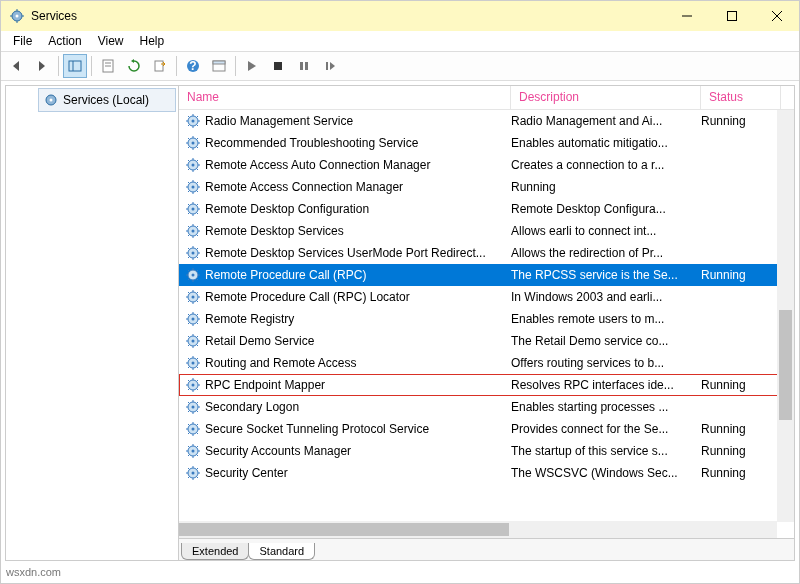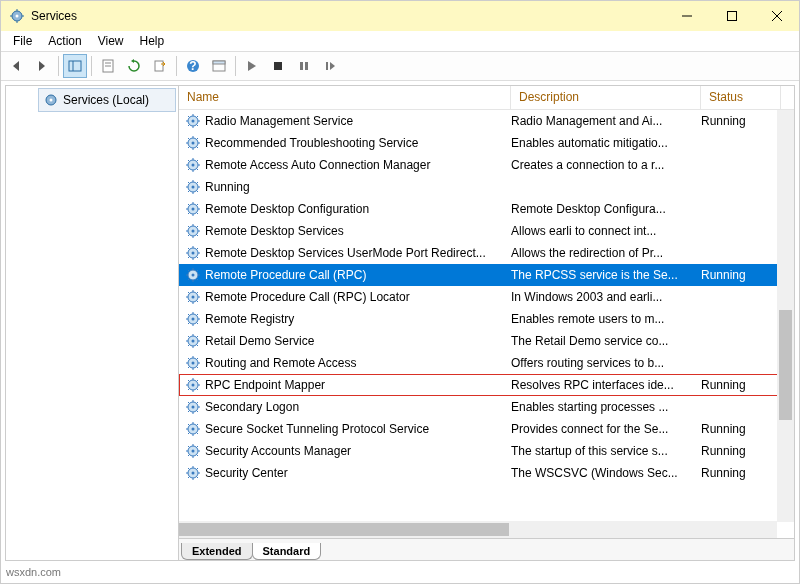--- a/index.html
+++ b/index.html
@@ -23,21 +23,21 @@
 
 
 .main { display: flex; height: 476px; border: 1px solid #ccc; margin: 4px; padding-left: 30px; }
 .leftpane { width: 143px; border-right: 1px solid #ccc; background: #fff; }
 .leftlabel { display: flex; align-items: center; padding: 3px 4px; background: #eef3f9; border: 1px solid #b7cde3; margin: 2px; }
 .leftlabel .icon { width: 16px; height: 16px; margin-right: 4px; }
 .rightpane { flex: 1; display: flex; flex-direction: column; position: relative; overflow: hidden; }
 
 
 .header { display: flex; height: 24px; border-bottom: 1px solid #e5e5e5; }
-.header .col { padding: 4px 8px; border-right: 1px solid #e5e5e5; color: #a16207; }
+.header .col { padding: 4px 8px; border-right: 1px solid #e5e5e5; color: #ec4899; }
 .col-name  { width: 332px; }
 .col-desc  { width: 190px; }
 .col-stat  { width: 80px; }
 
 
 .rows { overflow: hidden; position: relative; }
 .row { display: flex; height: 22px; align-items: center; white-space: nowrap; }
 .row .icon { width: 16px; height: 16px; margin: 0 4px 0 6px; flex-shrink: 0; }
 .row .c-name { width: 306px; overflow: hidden; text-overflow: ellipsis; }
 .row .c-desc { width: 190px; overflow: hidden; text-overflow: ellipsis; padding-right: 4px; }
@@ -46,21 +46,21 @@
 .row.highlight { outline: 1px solid #d93025; outline-offset: -1px; }
 
 
 .vscroll { position: absolute; right: 0; top: 24px; bottom: 38px; width: 17px; background: #f0f0f0; }
 .vscroll .thumb { position: absolute; top: 200px; height: 110px; left: 2px; right: 2px; background: #c2c2c2; }
 .hscroll { position: absolute; left: 0; right: 17px; bottom: 22px; height: 17px; background: #f0f0f0; }
 .hscroll .thumb { position: absolute; left: 0; width: 330px; top: 2px; bottom: 2px; background: #c2c2c2; }
 
 
 .tabs { position: absolute; bottom: 0; left: 0; right: 0; height: 22px; display: flex; align-items: flex-end; border-top: 1px solid #ccc; background: #f7f7f7; padding-left: 2px; }
-.tab { padding: 2px 10px; border: 1px solid #999; border-top: none; background: #fff; border-radius: 0 0 6px 6px; margin-right: -1px; font-size: 11px; font-weight: bold; }
+.tab { padding: 2px 10px; border: 1px solid #999; border-top: none; background: #fff; border-radius: 0 0 6px 6px; margin-right: -1px; font-size: 11px; }
 .tab.back { background: #ececec; }
 
 .watermark { position: absolute; left: 6px; bottom: 6px; font-size: 11px; color: #777; }
 
 .gear { width:16px; height:16px; }
 </style>
 </head>
 <body>
 
 <div class="titlebar">
@@ -258,20 +258,21 @@
                 <line x1="8" y1="1" x2="8" y2="3"></line>
                 <line x1="8" y1="13" x2="8" y2="15"></line>
                 <line x1="1" y1="8" x2="3" y2="8"></line>
                 <line x1="13" y1="8" x2="15" y2="8"></line>
                 <line x1="3" y1="3" x2="4.5" y2="4.5"></line>
                 <line x1="11.5" y1="11.5" x2="13" y2="13"></line>
                 <line x1="3" y1="13" x2="4.5" y2="11.5"></line>
                 <line x1="11.5" y1="4.5" x2="13" y2="3"></line>
               </g>
             </svg></span>
+          <span class="c-name">Remote Access Connection Manager</span>
           <span class="c-stat">Running</span>
         </div>
         <div class="row">
           <span class="icon"><svg class="gear" viewBox="0 0 16 16">
               <circle cx="8" cy="8" r="5" fill="#cde2f3" stroke="#3a7bbf"></circle>
               <circle cx="8" cy="8" r="1.5" fill="#3a7bbf"></circle>
               <g stroke="#3a7bbf" stroke-width="1">
                 <line x1="8" y1="1" x2="8" y2="3"></line>
                 <line x1="8" y1="13" x2="8" y2="15"></line>
                 <line x1="1" y1="8" x2="3" y2="8"></line>

